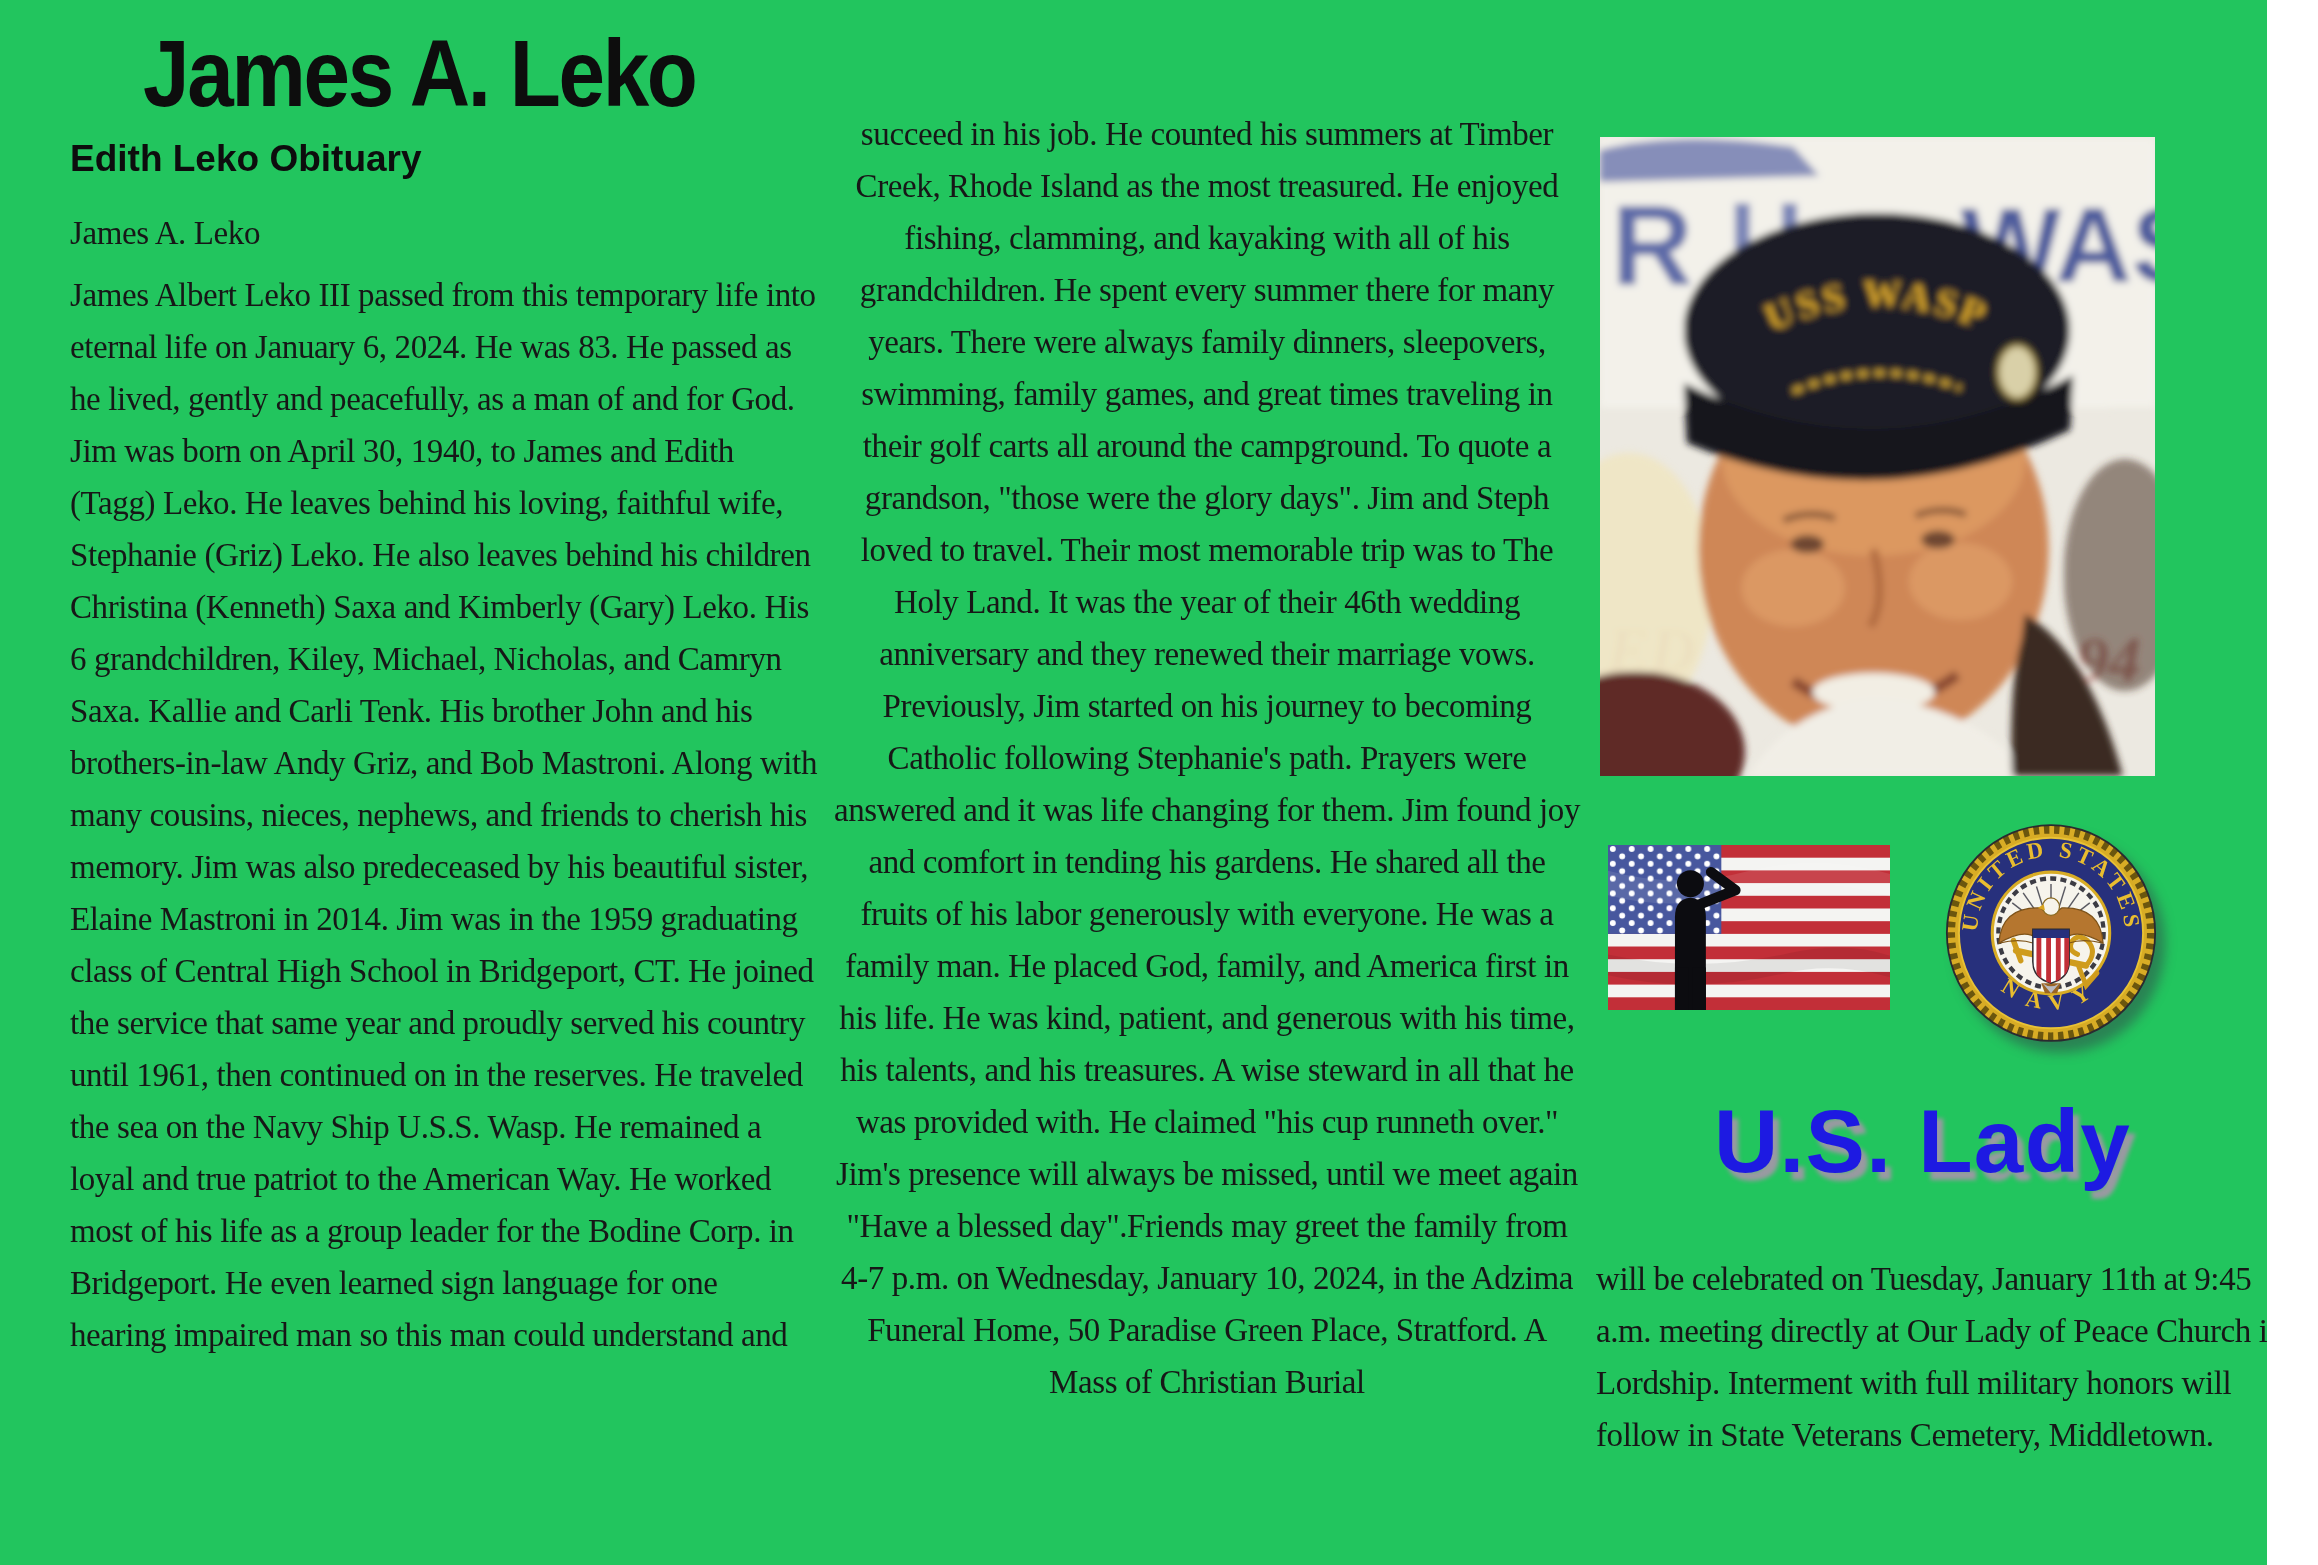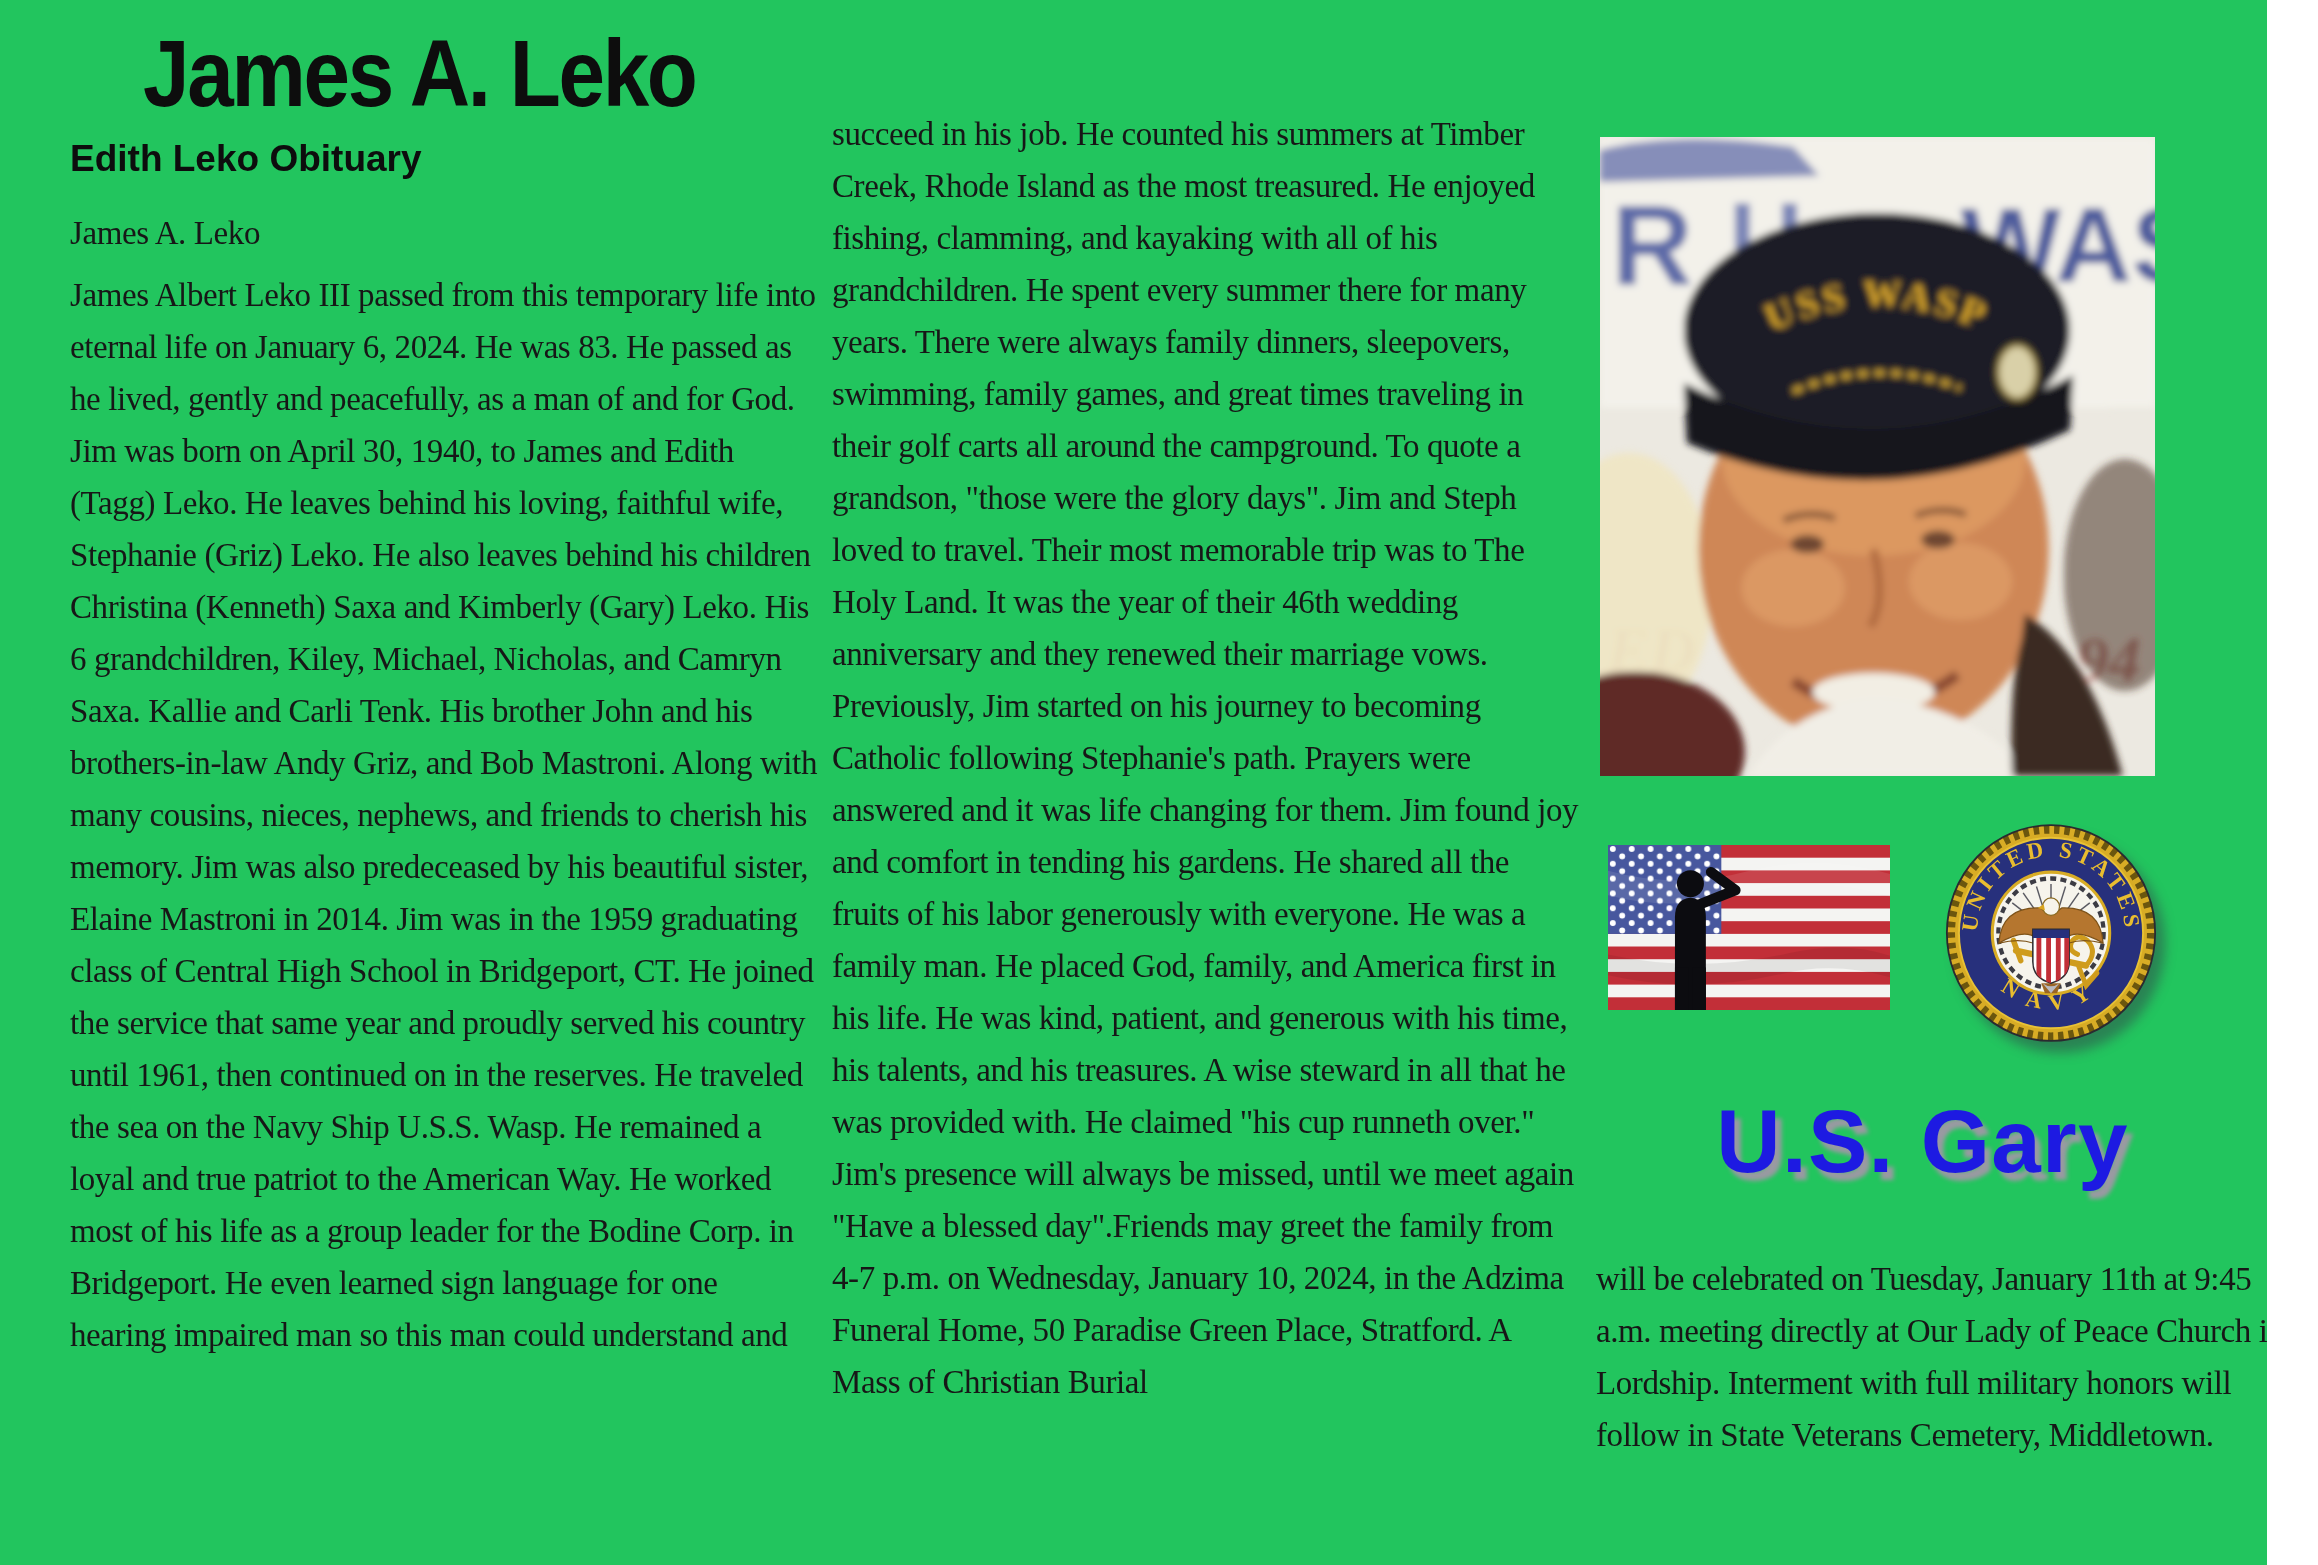--- a/index.html
+++ b/index.html
@@ -17,21 +17,21 @@
   .section-heading {
     position:absolute; left:70px; top:139px;
     font-family:"Liberation Sans", sans-serif; font-weight:700;
     font-size:37px; line-height:1.1; color:#0d0d0d; white-space:nowrap;
   }
   .col { position:absolute; font-size:33px; line-height:52px; letter-spacing:-0.4px; color:#171717; }
   .col p { margin:0; }
   .col1 { left:70px;  top:207px;  width:747px; }
   .col1 .name-line { line-height:52px; }
   .col1 p { margin-top:10px; }
-  .col2 { left:832px; top:108px;  width:750px; }
+  .col2 { left:832px; top:108px;  width:750px;text-align:center; }
   .col3 { left:1596px; top:1253px; width:708px; }
   .photo { position:absolute; left:1600px; top:137px; width:555px; height:639px; }
   .flag  { position:absolute; left:1608px; top:845px; width:282px; height:165px; }
   .seal  {
     position:absolute; left:1939px; top:817px; width:224px; height:232px;
     filter:drop-shadow(9px 11.6px 5.8px rgba(50,50,70,0.45));
   }
   .navy-label {
     position:absolute; left:1597px; top:1097px; width:651px; text-align:center;
     font-family:"Liberation Sans", sans-serif; font-weight:700;
@@ -195,20 +195,20 @@
           <rect x="-24" y="8" width="8" height="74" fill="#c22f38"></rect>
           <rect x="-8" y="8" width="8" height="74" fill="#c22f38"></rect>
           <rect x="8" y="8" width="8" height="74" fill="#c22f38"></rect>
           <rect x="22" y="8" width="8" height="74" fill="#c22f38"></rect>
         </g>
         <path d="M-14 80 L0 96 L14 80 Q0 90 -14 80 Z" fill="#b9b9c0"></path>
       </g>
     </g>
   </svg>
 
-  <div class="navy-label">U.S. Gary</div>
+  <div class="navy-label">U.S. Lady</div>
 
   <div class="col col3">
     <p>will be celebrated on Tuesday, January 11th at 9:45 a.m. meeting directly at Our Lady of Peace Church in Lordship. Interment with full military honors will follow in State Veterans Cemetery, Middletown.</p>
   </div>
 
 </div>
 
 
 </body></html>

